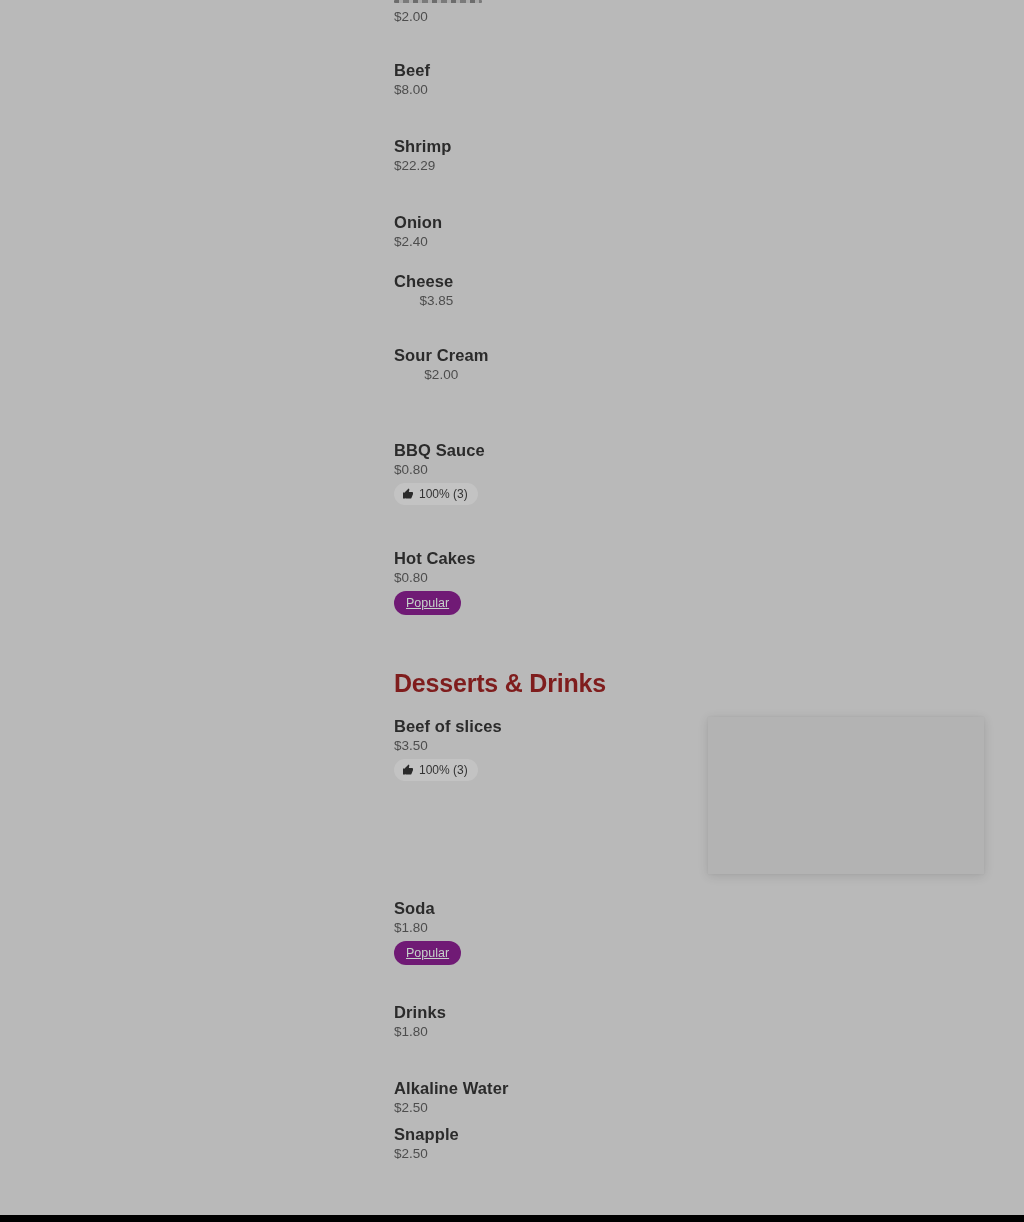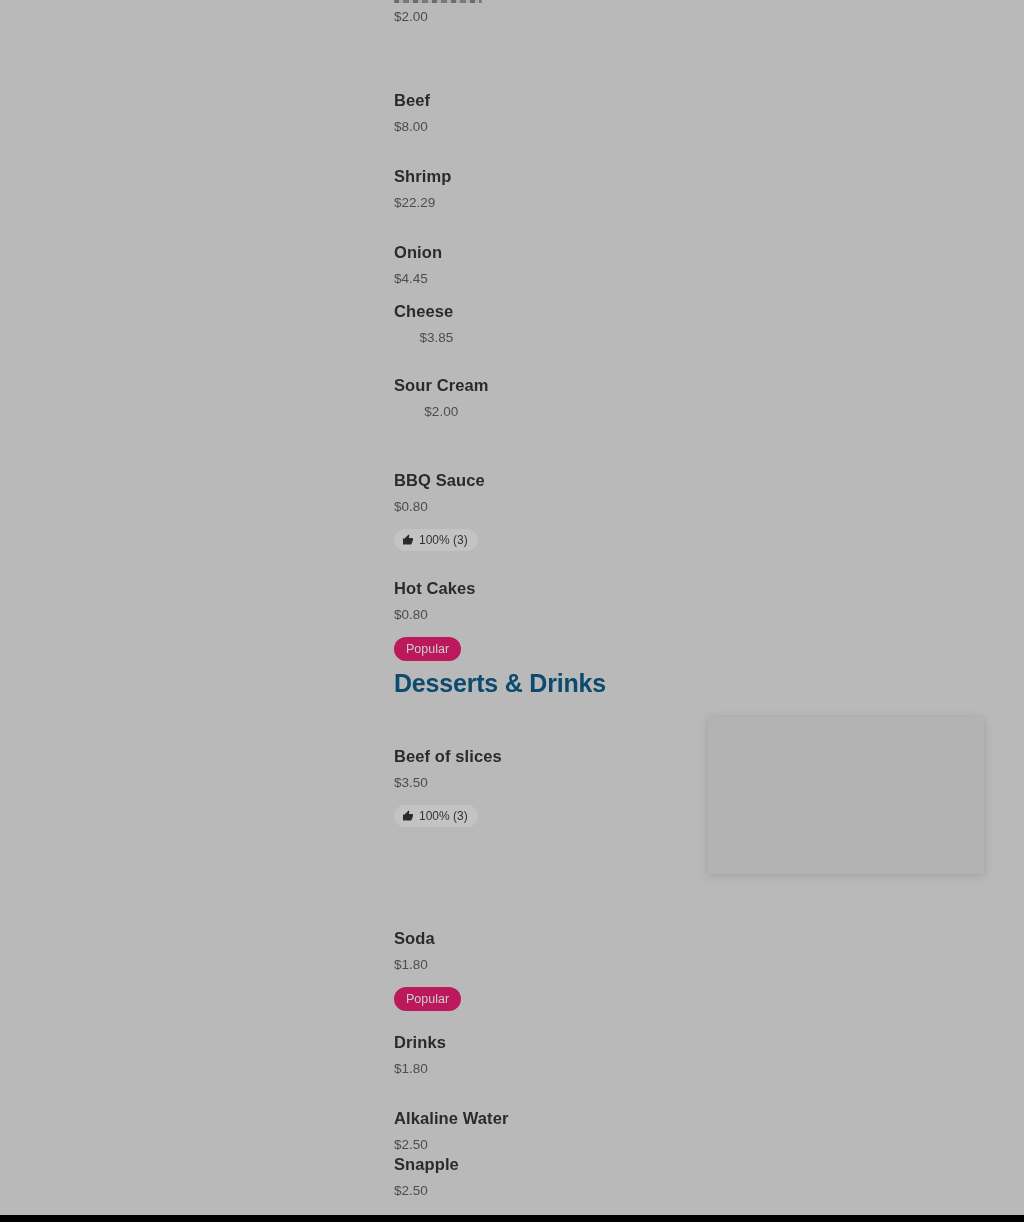--- a/index.html
+++ b/index.html
@@ -13,61 +13,60 @@
   .abs { position: absolute; }
   .col { left: 394px; }
 
   .item-name {
     font-size: 16.5px;
     font-weight: bold;
     color: #2b2b2b;
     line-height: 22px;
     letter-spacing: 0.1px;
     white-space: nowrap;
-    margin-top: 30px;
   }
   .item-price {
     font-size: 13.5px;
     font-weight: normal;
     color: #4d4d4d;
     line-height: 18px;
-    margin-top: 7px;
     white-space: nowrap;
   }
-  .badge-row { margin-top: 13px; display: flex; }
+  .badge-row { margin-top: 4px; display: flex; }
 
   .rating-badge {
     display: inline-flex;
     align-items: center;
     gap: 5px;
     background: #c3c3c3;
     color: #333333;
     font-size: 12px;
     line-height: 16px;
     padding: 3px 10px 3px 8px;
     border-radius: 11px;
     white-space: nowrap;
   }
   .rating-badge svg { display: block; }
 
   .popular-badge {
     display: inline-block;
-    background: #be185d;
+    background: #701a75;
     color: #c5d2c9;
     font-size: 12.5px;
     line-height: 16px;
     padding: 4px 12px;
     border-radius: 12px;
     white-space: nowrap;
+    text-decoration: underline;
   }
 
   .section-title {
     font-size: 25px;
     font-weight: bold;
-    color: #0c4a6e;
+    color: #7f1d1d;
     letter-spacing: -0.2px;
     white-space: nowrap;
   }
 
   .clipped-name-sliver {
     width: 88px;
     height: 3px;
     border-radius: 1px;
     background: repeating-linear-gradient(
       90deg,
@@ -108,21 +107,21 @@
   <div class="item-price">$8.00</div>
 </div>
 
 <div class="abs col" style="top:135px;">
   <div class="item-name">Shrimp</div>
   <div class="item-price">$22.29</div>
 </div>
 
 <div class="abs col" style="top:211px;">
   <div class="item-name">Onion</div>
-  <div class="item-price">$4.45</div>
+  <div class="item-price">$2.40</div>
 </div>
 
 <div class="abs col" style="top:270px;text-align:right;">
   <div class="item-name">Cheese</div>
   <div class="item-price">$3.85</div>
 </div>
 
 <div class="abs col" style="top:344px;text-align:center;">
   <div class="item-name">Sour Cream</div>
   <div class="item-price">$2.00</div>

